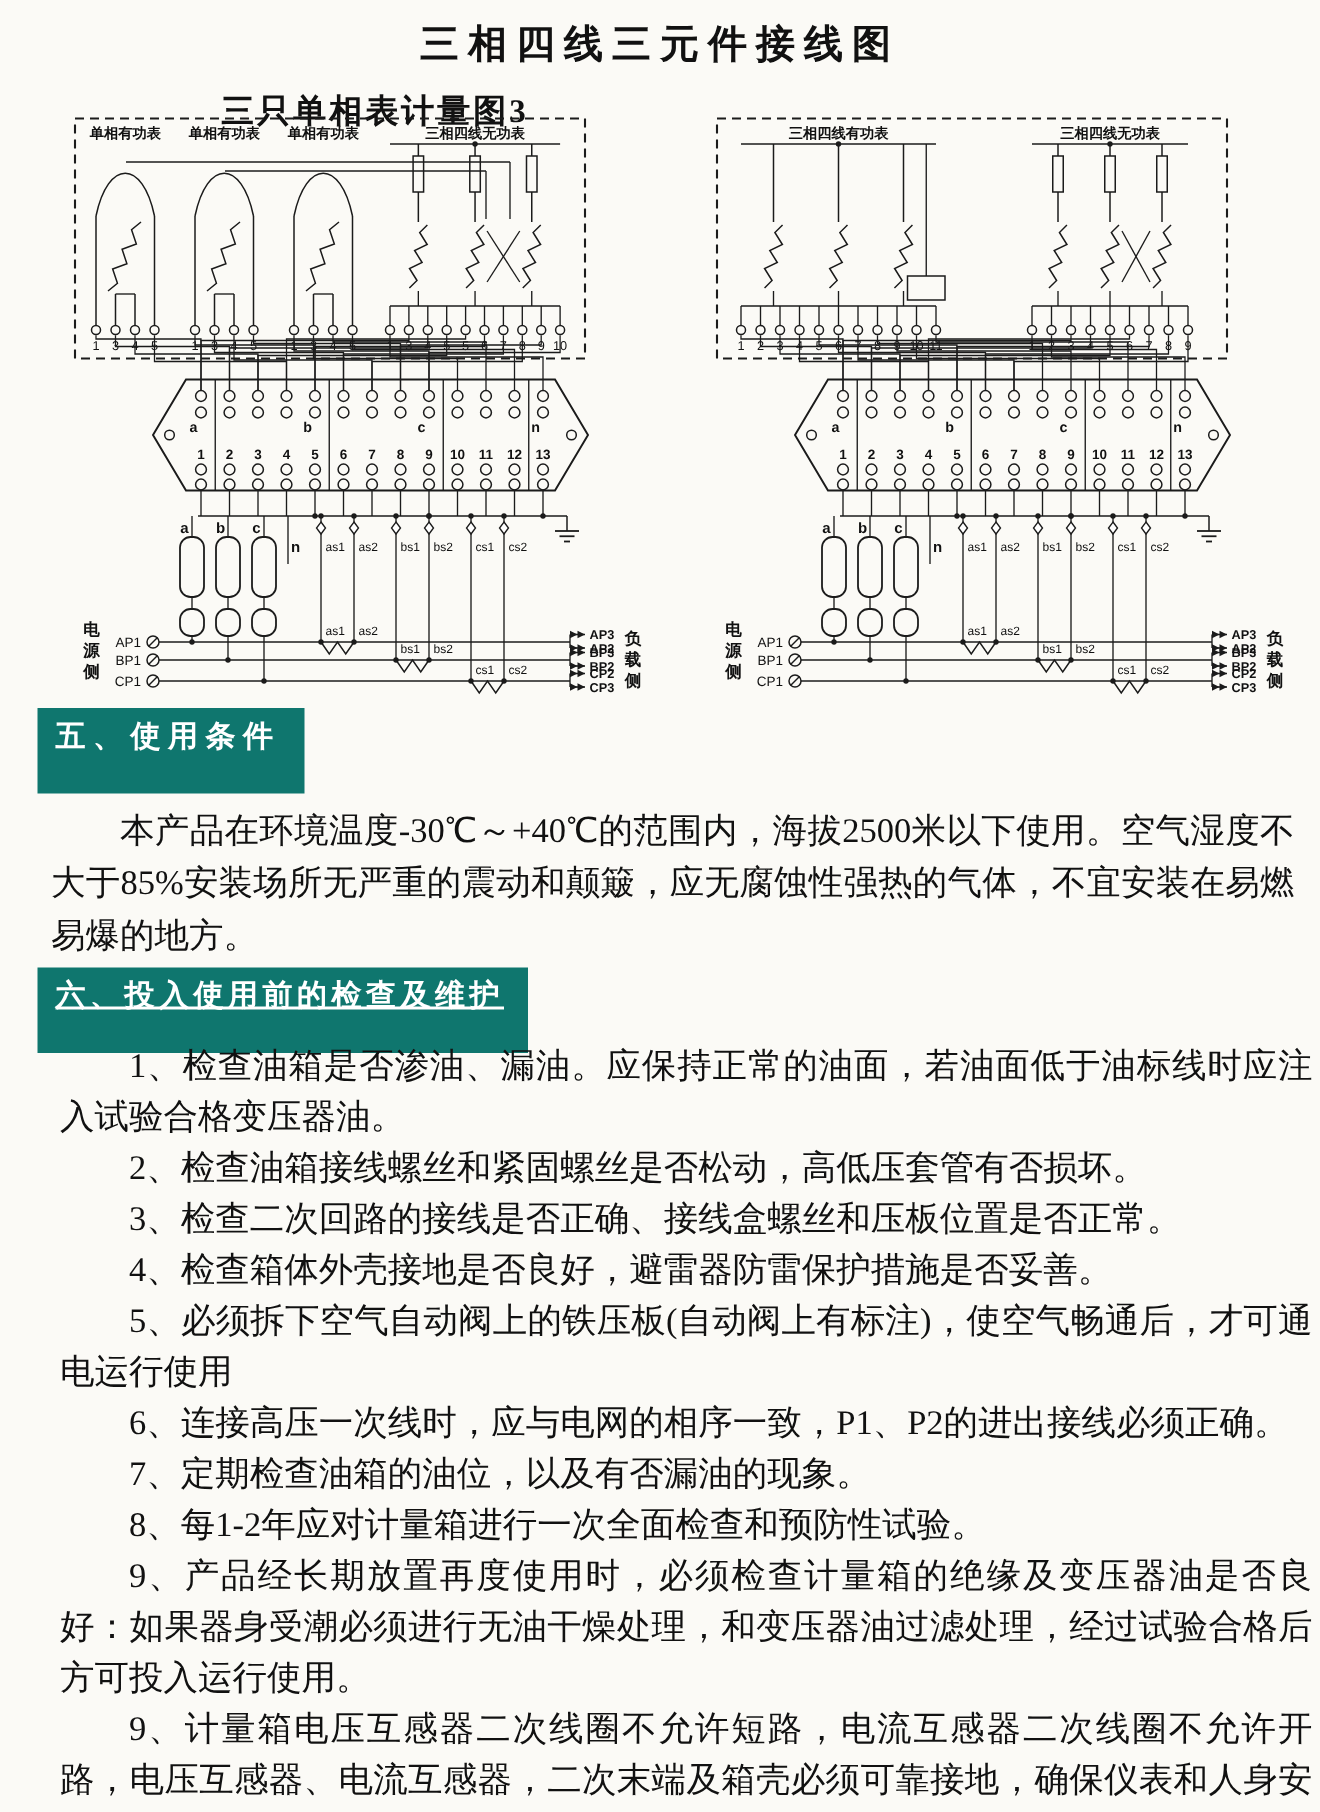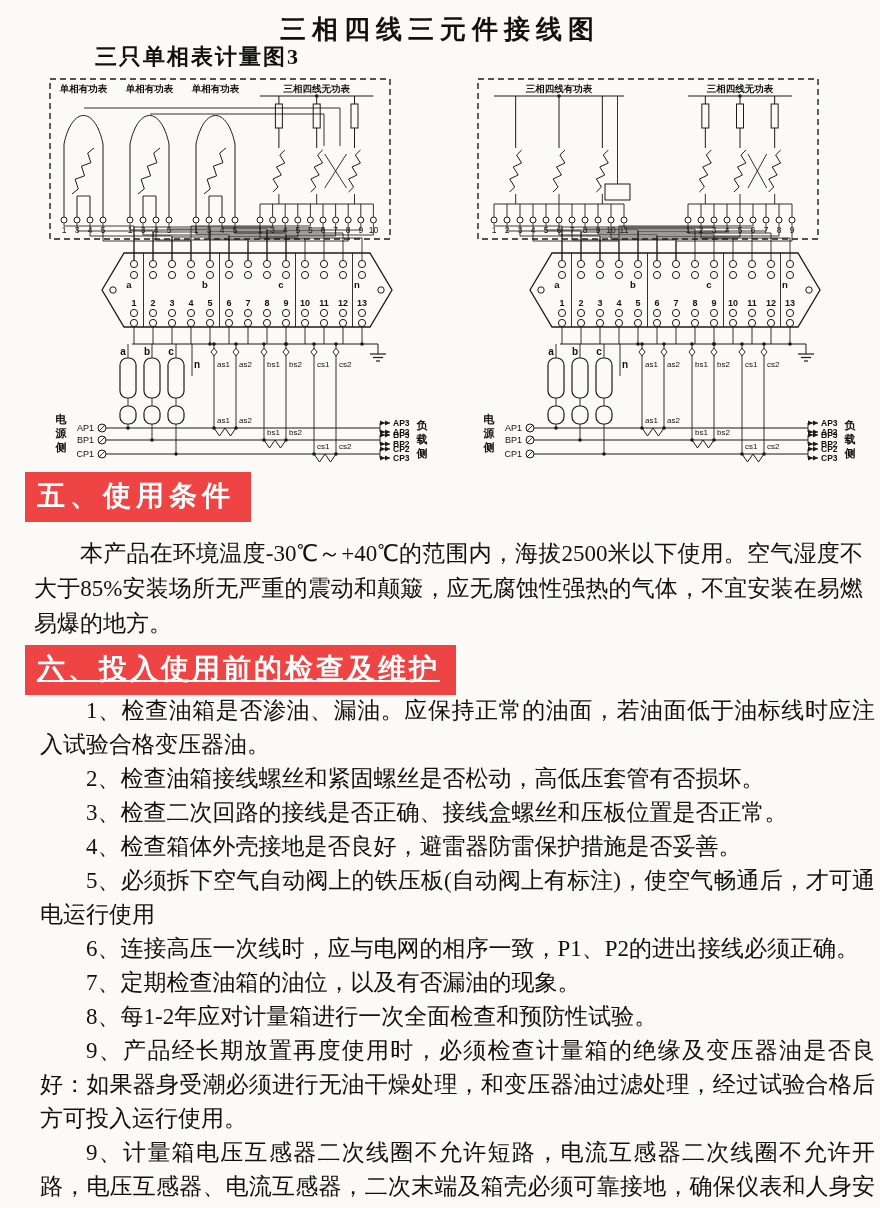--- a/index.html
+++ b/index.html
@@ -6,30 +6,30 @@
   body{
     width:880px;height:1208px;position:relative;overflow:hidden;
     background:#fbfaf6;color:#111;
     font-family:"Liberation Serif", serif;
   }
   .page{position:absolute;inset:0;border-radius:32px;}
   .main-title{
     position:absolute;top:12px;left:0;width:100%;text-align:center;
     font-size:26px;font-weight:bold;letter-spacing:6px;
   }
-  .dtitle{position:absolute;top:42px;font-size:22px;font-weight:bold;letter-spacing:2px;text-align:left;}
+  .dtitle{position:absolute;top:59px;font-size:22px;font-weight:bold;letter-spacing:2px;text-align:center;}
   .dtitle.left{left:95px;width:310px;}
   .dtitle.right{left:495px;width:310px;}
   svg.diagram{position:absolute;top:76px;}
   #svgL{left:44px;}
   #svgR{left:472px;}
   .secbox{
-    position:absolute;left:25px;background:#ef4444;color:#fff;
+    position:absolute;left:25px;background:#0f766e;color:#fff;
     font-family:"Liberation Sans", sans-serif;font-weight:bold;
-    font-size:28px;padding:5px 16px 7px 12px;letter-spacing:5px;display:inline-block;
+    font-size:20px;padding:5px 16px 25px 12px;letter-spacing:5px;display:inline-block;
   }
   .secbox.s5{top:472px;}
   .secbox.s6{top:645px;letter-spacing:3px;text-decoration:underline;}
   .para{
     position:absolute;top:524px;left:22px;right:5px;margin:12px;
     font-size:23px;line-height:35px;text-indent:2em;text-align:justify;
   }
   .list{position:absolute;top:694px;left:40px;right:5px;}
   .list p{margin:0;font-size:23px;line-height:34px;text-indent:2em;text-align:justify;}
 </style>

